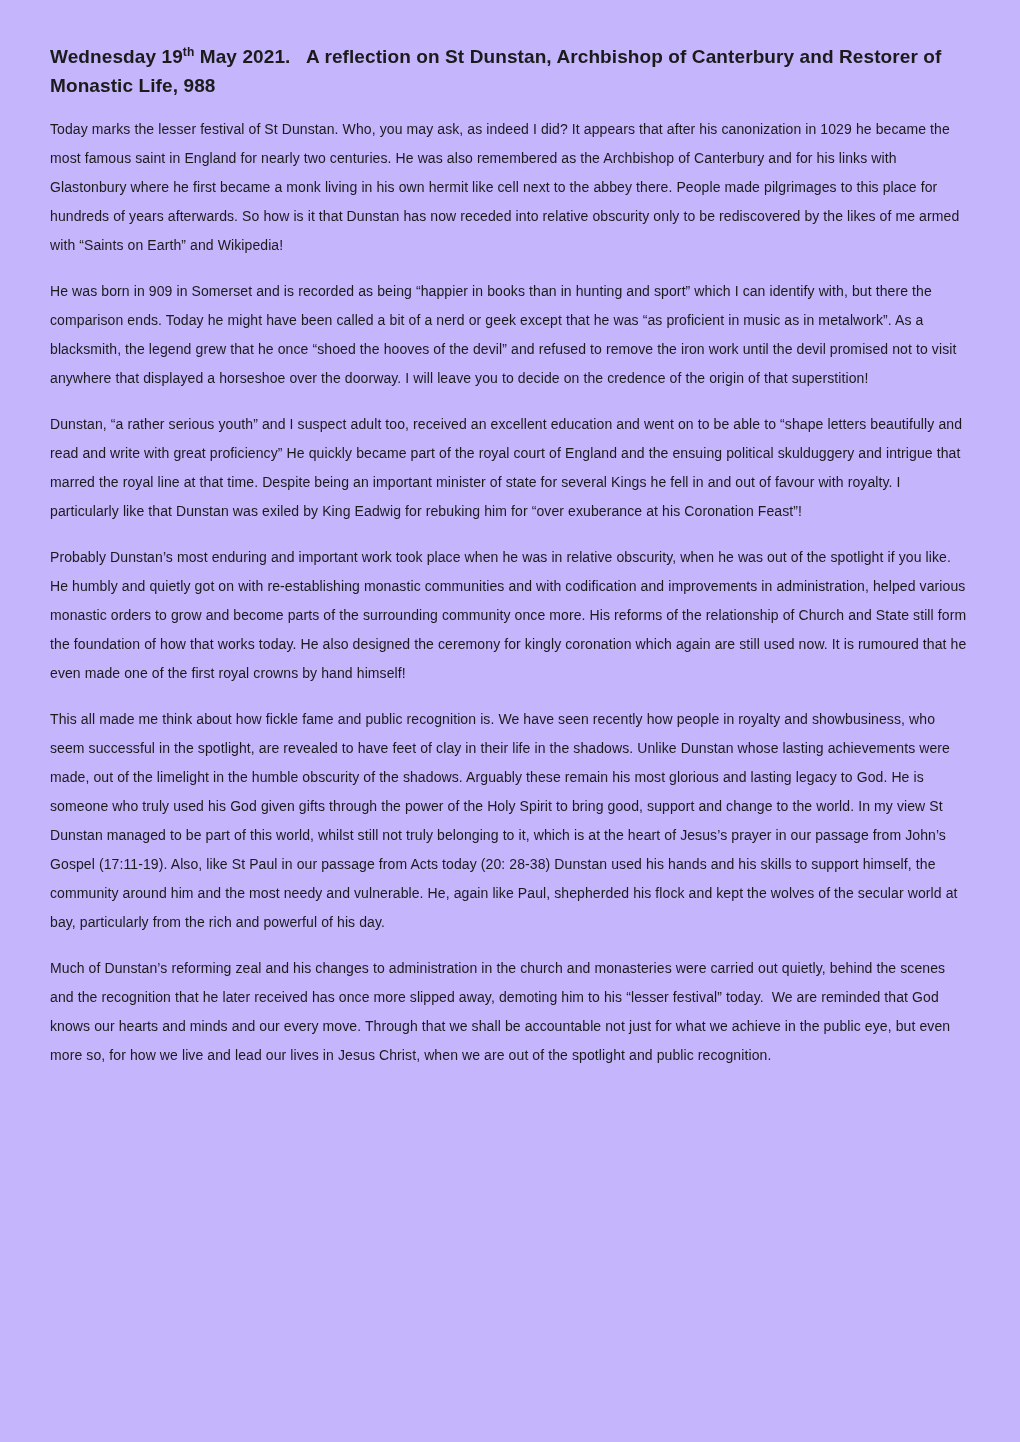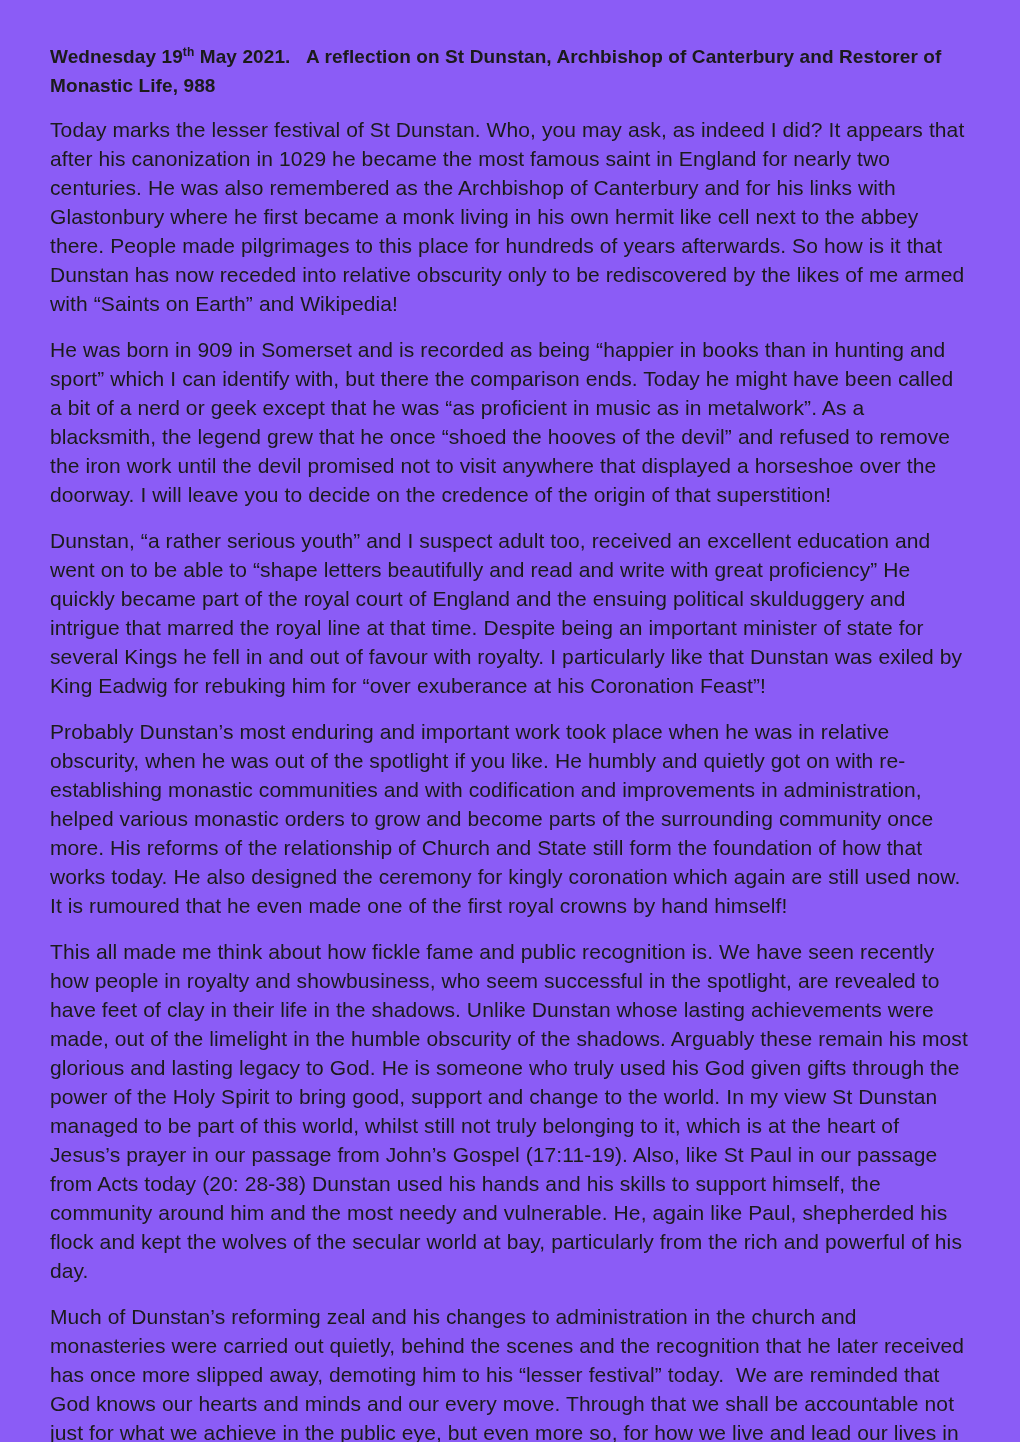--- a/index.html
+++ b/index.html
@@ -12,37 +12,37 @@
     height: 1442px;
     font-family: "Liberation Sans", sans-serif;
     color: #1b1b1b;
     overflow: hidden;
   }
   .page {
     box-sizing: border-box;
     width: 1020px;
     height: 1442px;
     padding: 42px 50px 30px 50px;
-    background: #8b5cf6;
+    background: #c4b5fd;
   }
   .doc-title {
     font-size: 19px;
     font-weight: 700;
     line-height: 29px;
     margin: 0 0 15px 0;
     white-space: pre-wrap;
     letter-spacing: 0.1px;
   }
   .doc-title sup {
     font-size: 12px;
     vertical-align: super;
     line-height: 0;
   }
   .para {
-    font-size: 21px;
+    font-size: 14px;
     line-height: 29px;
     margin: 0 0 17px 0;
     white-space: pre-wrap;
     letter-spacing: 0.1px;
   }
   .last-para {
     position: relative;
     margin-bottom: 0;
   }
 </style>

